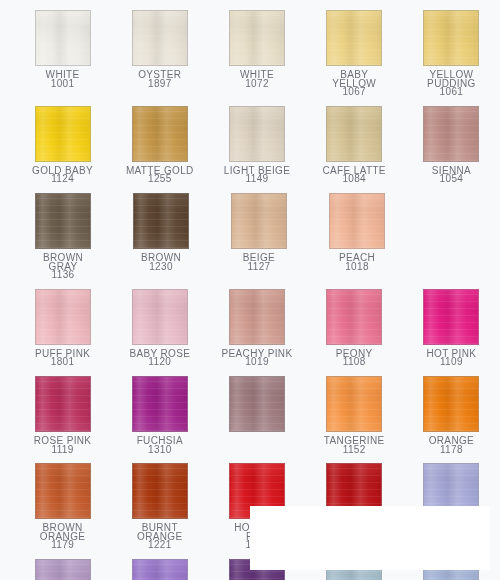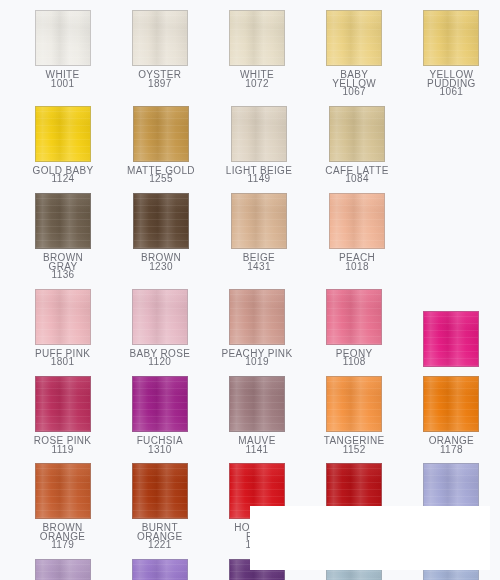--- a/index.html
+++ b/index.html
@@ -201,20 +201,30 @@
         <div class="swatch-cell">
           <div class="swatch-chip" style="background: rgb(213, 194, 147);">
             <div class="sheen"></div>
             <div class="wrap"></div>
           </div>
           <div class="swatch-label">
             <span class="swatch-name">CAFE LATTE</span>
             <span class="swatch-code">1084</span>
           </div>
         </div>
+        <div class="swatch-cell">
+          <div class="swatch-chip" style="background: rgb(189, 141, 134);">
+            <div class="sheen"></div>
+            <div class="wrap"></div>
+          </div>
+          <div class="swatch-label">
+            <span class="swatch-name">SIENNA</span>
+            <span class="swatch-code">1054</span>
+          </div>
+        </div>
       </div>
       <div class="swatch-row" style="margin-top: 9px;">
         <div class="swatch-cell">
           <div class="swatch-chip" style="background: rgb(107, 92, 74);">
             <div class="sheen"></div>
             <div class="wrap"></div>
           </div>
           <div class="swatch-label">
             <span class="swatch-name">BROWN
 GRAY</span>
@@ -231,21 +241,21 @@
             <span class="swatch-code">1230</span>
           </div>
         </div>
         <div class="swatch-cell">
           <div class="swatch-chip" style="background: rgb(216, 179, 146);">
             <div class="sheen"></div>
             <div class="wrap"></div>
           </div>
           <div class="swatch-label">
             <span class="swatch-name">BEIGE</span>
-            <span class="swatch-code">1431</span>
+            <span class="swatch-code">1127</span>
           </div>
         </div>
         <div class="swatch-cell">
           <div class="swatch-chip" style="background: rgb(240, 180, 150);">
             <div class="sheen"></div>
             <div class="wrap"></div>
           </div>
           <div class="swatch-label">
             <span class="swatch-name">PEACH</span>
             <span class="swatch-code">1018</span>
@@ -291,20 +301,24 @@
           <div class="swatch-label">
             <span class="swatch-name">PEONY</span>
             <span class="swatch-code">1108</span>
           </div>
         </div>
         <div class="swatch-cell">
           <div class="swatch-chip" style="background: rgb(228, 26, 130);">
             <div class="sheen"></div>
             <div class="wrap"></div>
           </div>
+          <div class="swatch-label">
+            <span class="swatch-name">HOT PINK</span>
+            <span class="swatch-code">1109</span>
+          </div>
         </div>
       </div>
       <div class="swatch-row" style="margin-top: 9px;">
         <div class="swatch-cell">
           <div class="swatch-chip" style="background: rgb(185, 46, 92);">
             <div class="sheen"></div>
             <div class="wrap"></div>
           </div>
           <div class="swatch-label">
             <span class="swatch-name">ROSE PINK</span>
@@ -318,24 +332,20 @@
           </div>
           <div class="swatch-label">
             <span class="swatch-name">FUCHSIA</span>
             <span class="swatch-code">1310</span>
           </div>
         </div>
         <div class="swatch-cell">
           <div class="swatch-chip" style="background: rgb(157, 122, 126);">
             <div class="sheen"></div>
             <div class="wrap"></div>
-          </div>
-          <div class="swatch-label">
-            <span class="swatch-name">MAUVE</span>
-            <span class="swatch-code">1141</span>
           </div>
         </div>
         <div class="swatch-cell">
           <div class="swatch-chip" style="background: rgb(245, 147, 65);">
             <div class="sheen"></div>
             <div class="wrap"></div>
           </div>
           <div class="swatch-label">
             <span class="swatch-name">TANGERINE</span>
             <span class="swatch-code">1152</span>

